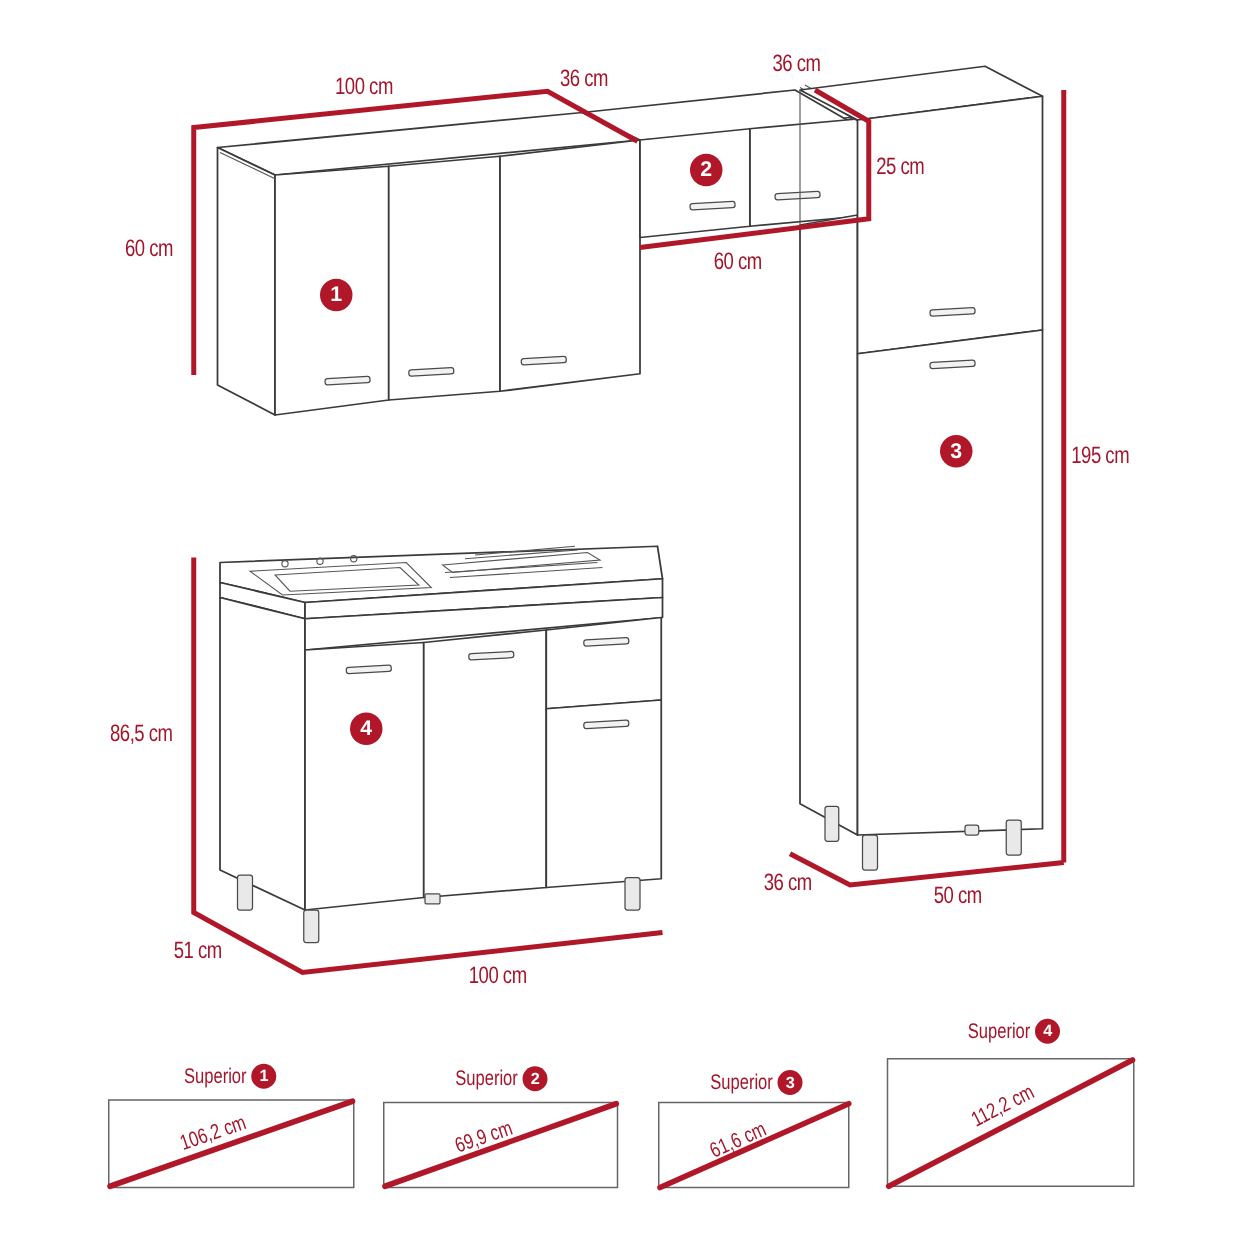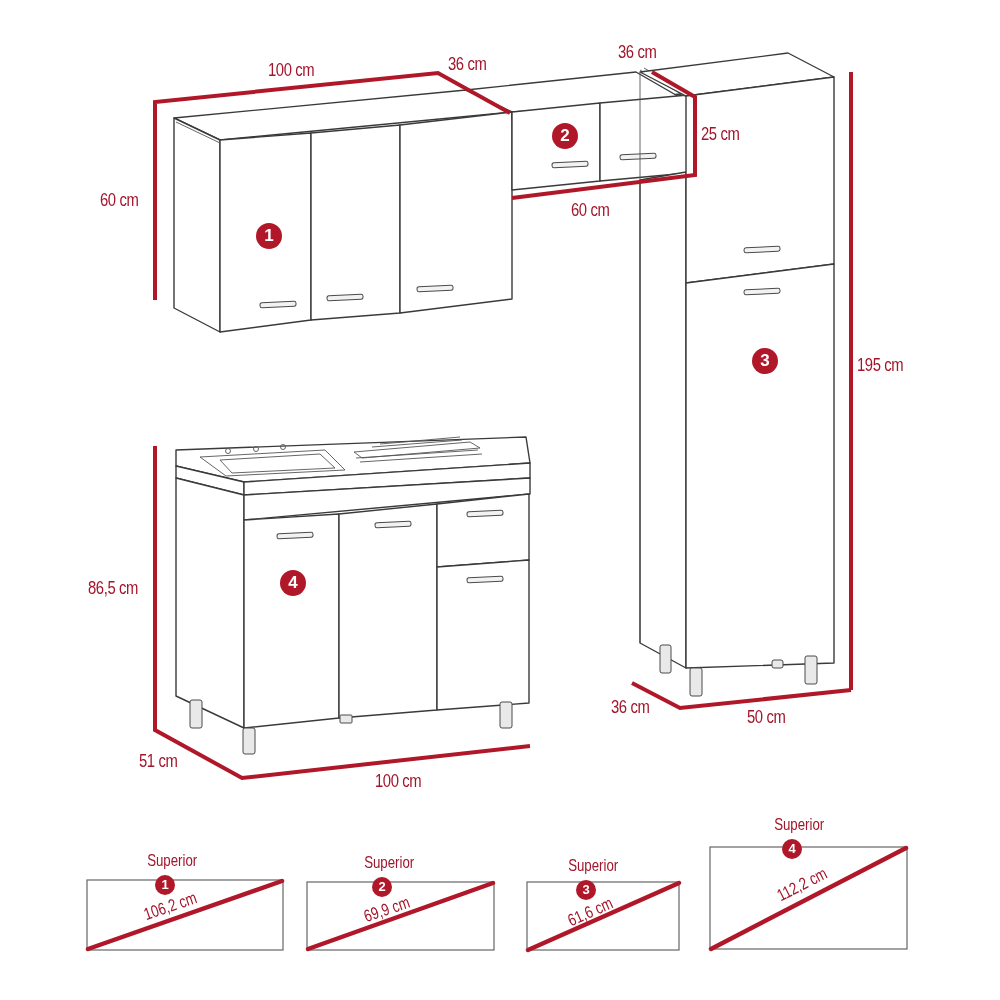--- a/index.html
+++ b/index.html
@@ -19,21 +19,21 @@
     transform: scaleX(0.78); transform-origin: left top;
     white-space: nowrap; line-height: 1;
   }
   .badge {
     position: absolute; width: 26px; height: 26px; border-radius: 50%;
     background: #b0182a; color: #fff;
     font-family: "Liberation Sans", sans-serif; font-weight: bold;
     font-size: 17px; line-height: 26px; text-align: center;
   }
   .badge-sm { width: 20px; height: 20px; line-height: 20px; font-size: 13px; }
-  .box-title { position: absolute; display: flex; align-items: center; gap: 4px; flex-direction: column; }
+  .box-title { position: absolute; display: flex; align-items: center; gap: 4px; }
   .box-title .t {
     color: #a3152a; font-family: "Liberation Sans", sans-serif; font-size: 17px;
     display: inline-block; transform: scaleX(0.78); transform-origin: right center;
   }
   .box-title .badge { position: static; }
   .rot { position: absolute; transform-origin: left bottom; }
   .rot span {
     display: inline-block; color: #a3152a; font-family: "Liberation Sans", sans-serif;
     font-size: 17px; transform: scaleX(0.78); transform-origin: left bottom; white-space: nowrap;
   }

